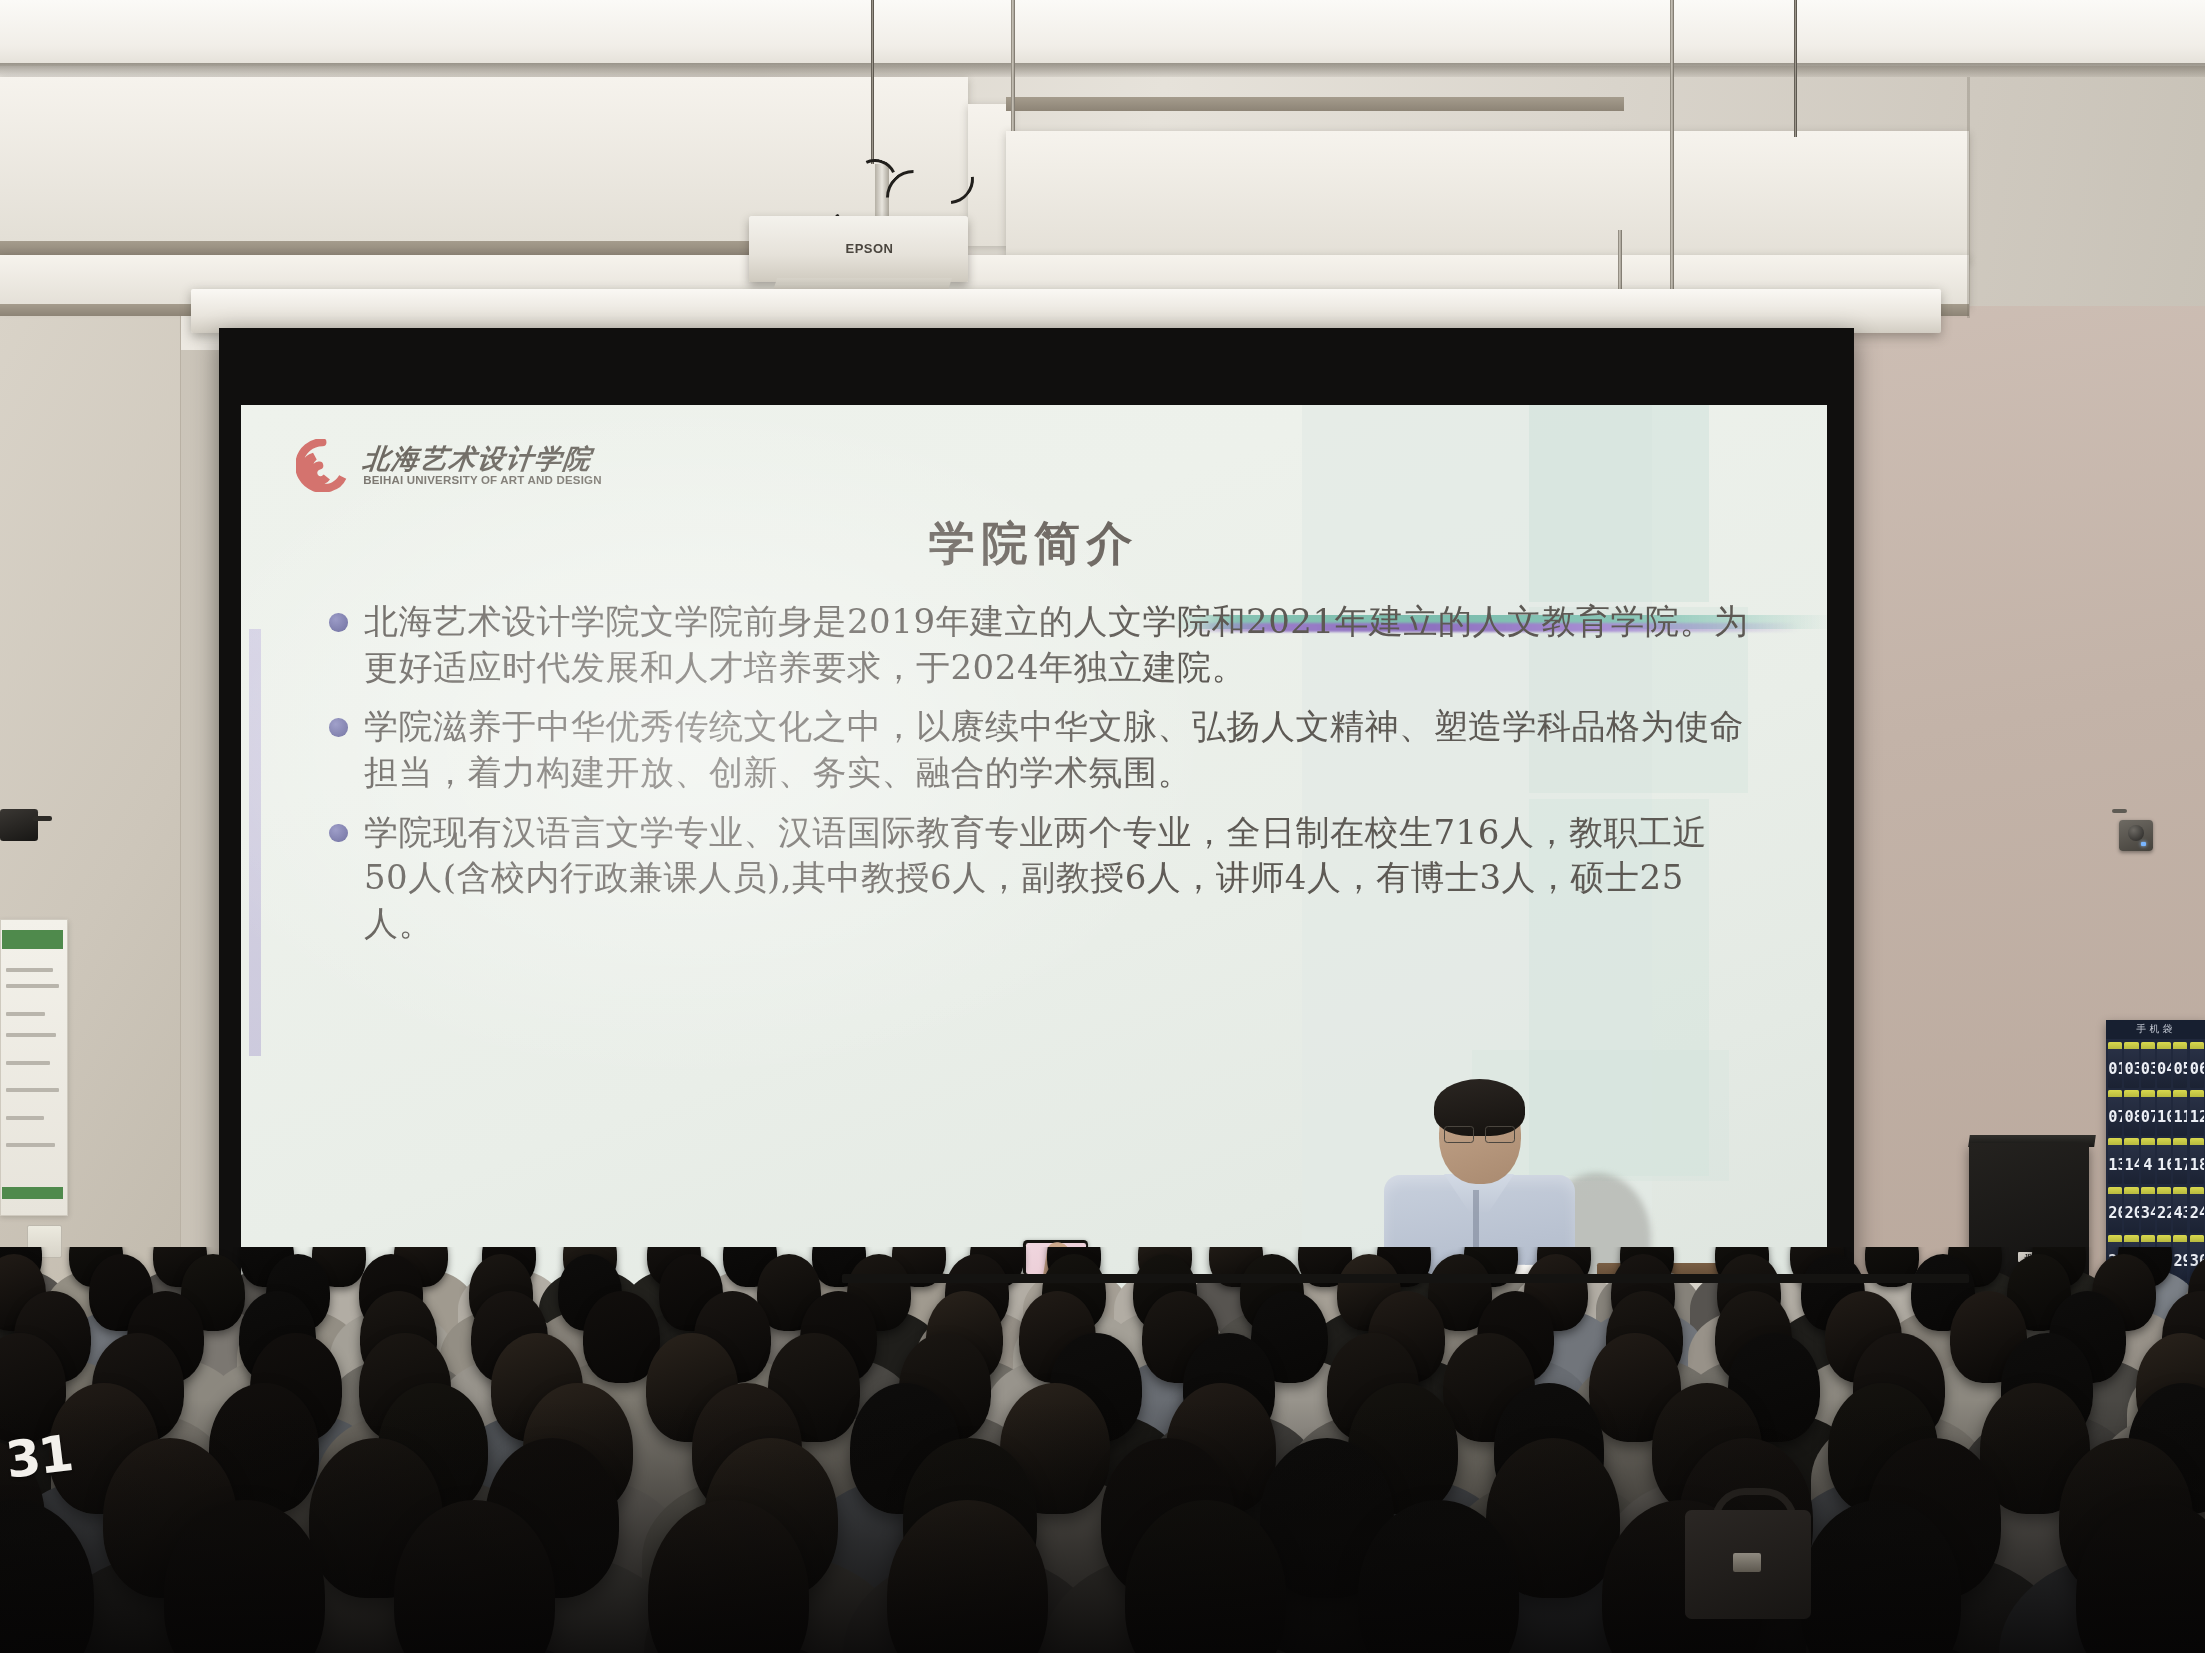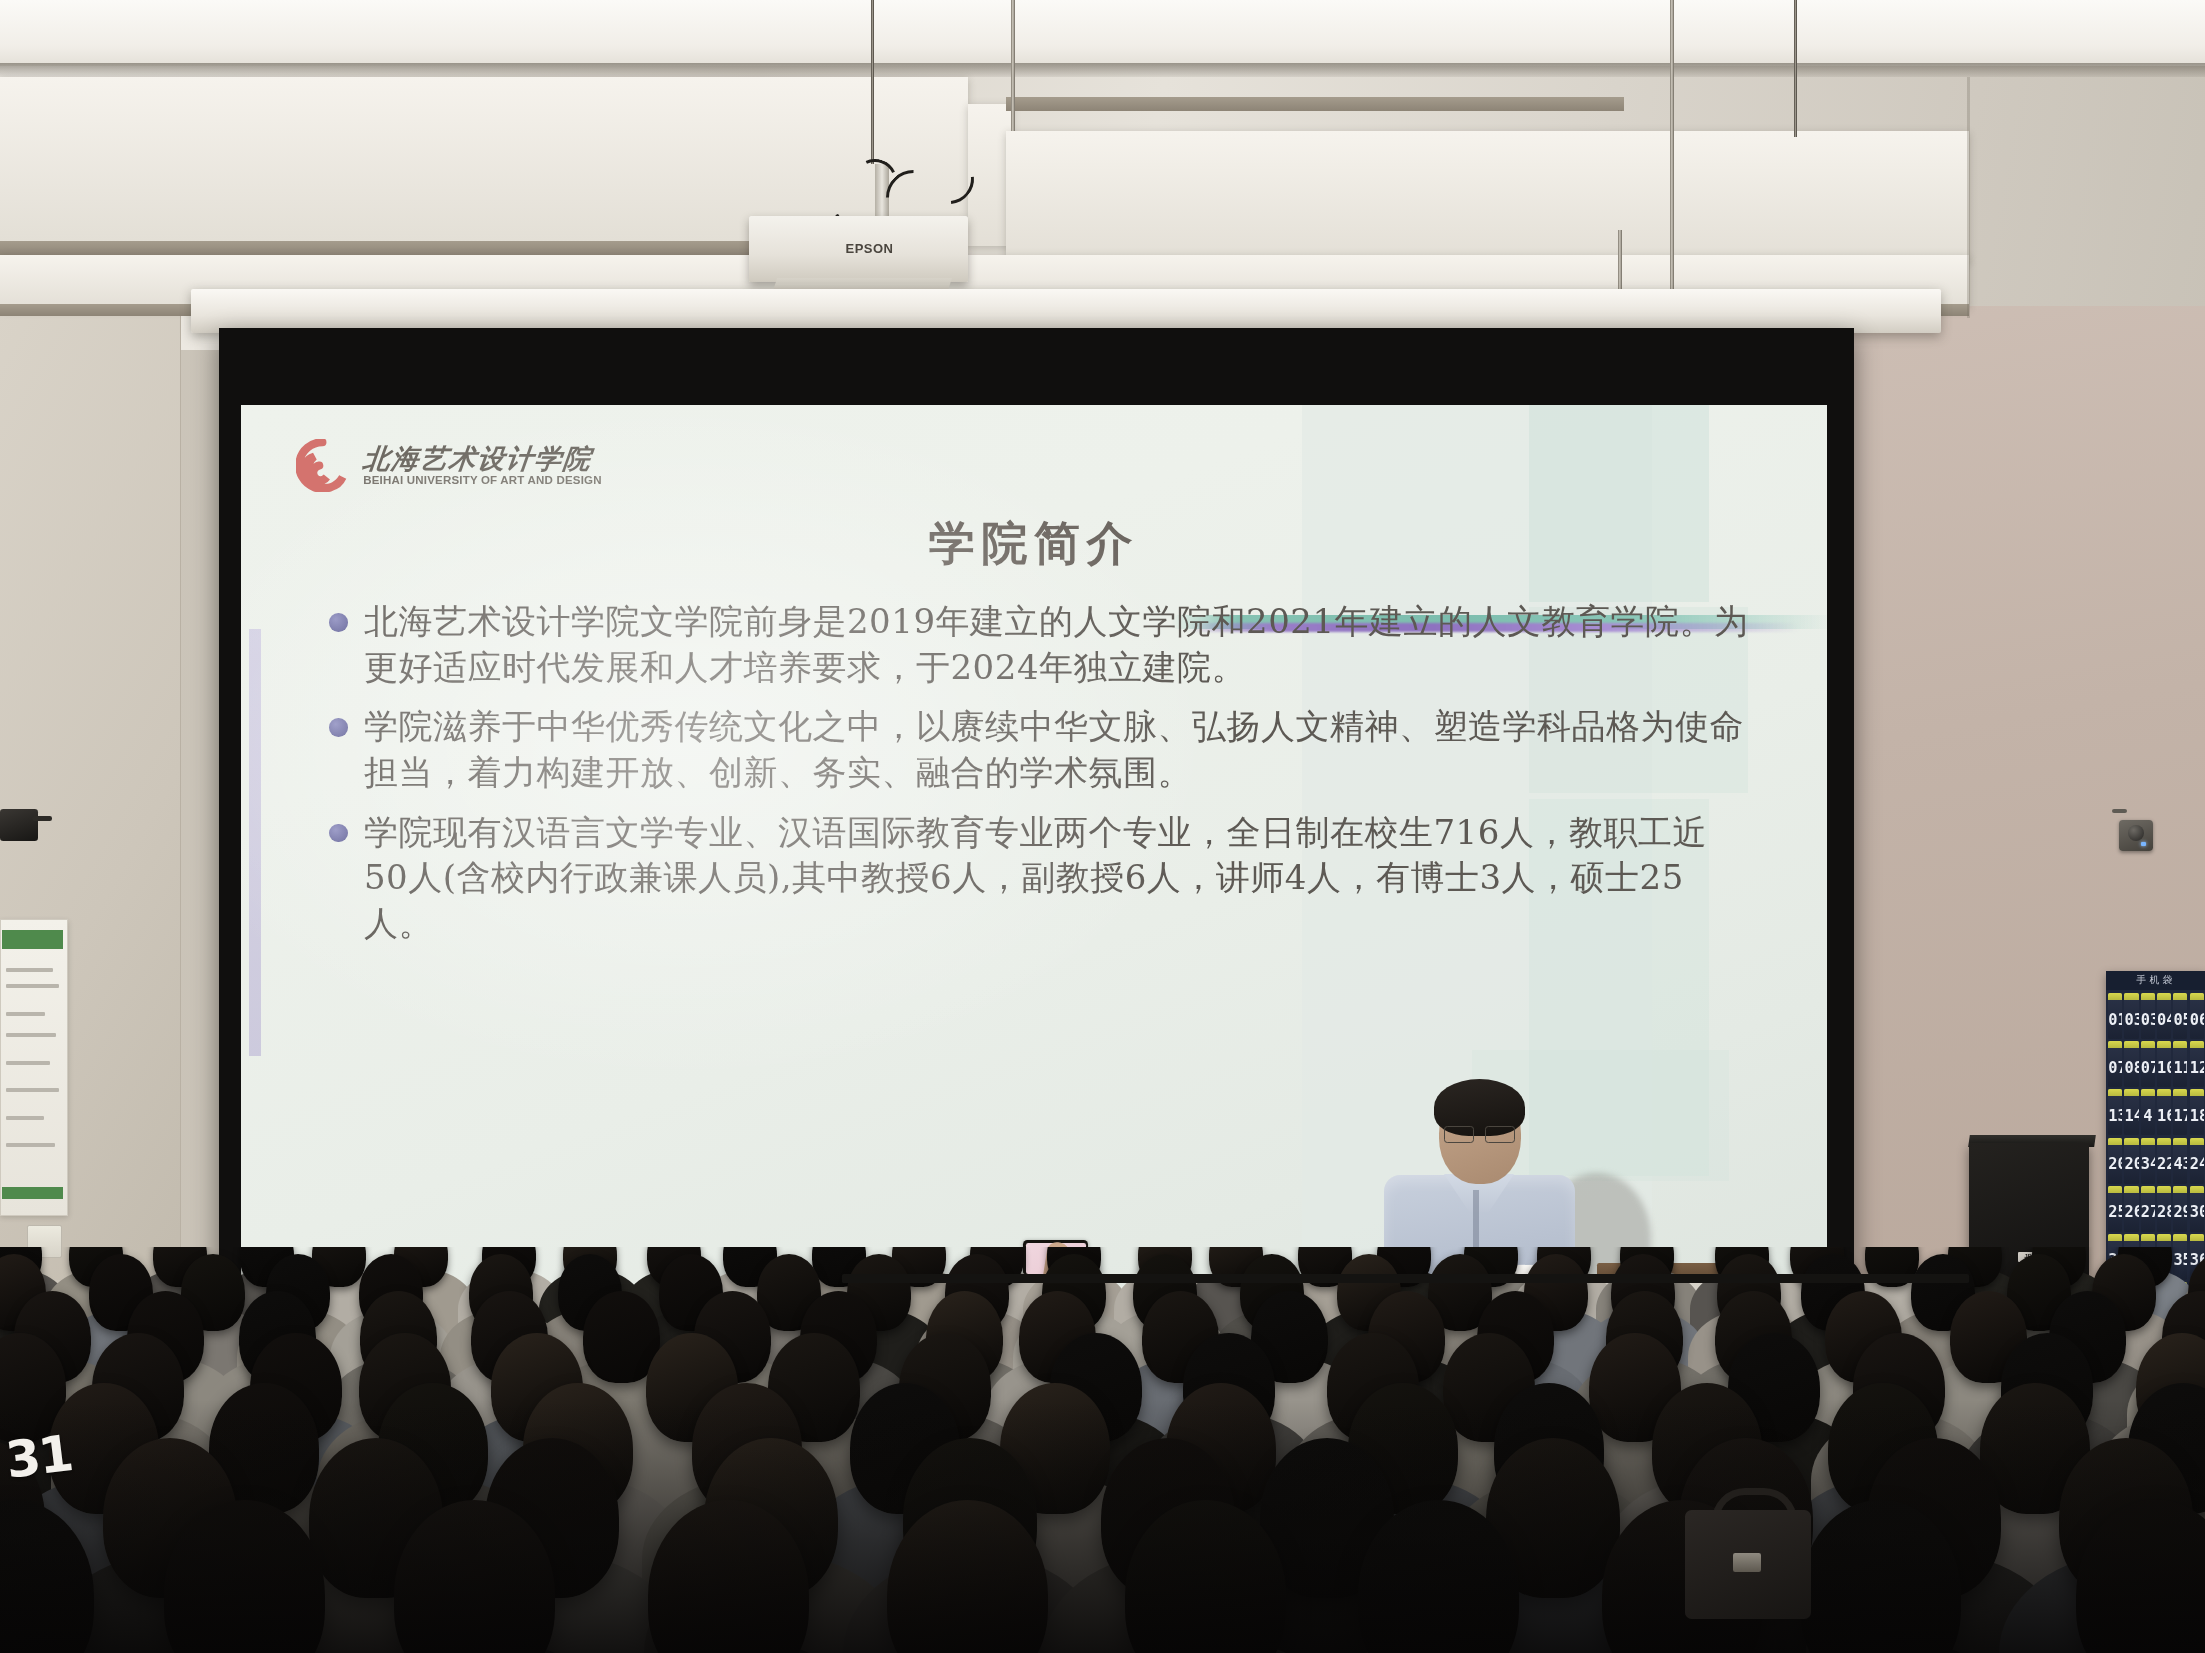--- a/index.html
+++ b/index.html
@@ -166,21 +166,21 @@
   
   .poster{position:absolute;left:0px;top:919px;width:66px;height:295px;
     background:linear-gradient(180deg,#f3f1ea,#e7e4db);border:1.1px solid #cfcabf;box-shadow:0 2.2px 5.5px rgba(40,36,30,.2);}
   .poster-head{position:absolute;left:2.2px;top:930px;width:61px;height:18.6px;background:#4f8a4c;}
   .poster-foot{position:absolute;left:2.2px;top:1187px;width:61px;height:12px;background:#4f8a4c;}
   .poster-line{position:absolute;left:5.5px;height:3.8px;background:#b9b5ac;border-radius:1.1px;}
   .outlet{position:absolute;left:27px;top:1225px;width:33px;height:31px;
     background:linear-gradient(180deg,#eceadf,#d7d3c8);border:1.1px solid #bdb8ad;border-radius:2.2px;}
 
   
-  .pockets{position:absolute;left:2106px;top:971px;width:100px;height:383px;
+  .pockets{position:absolute;left:2106px;top:1020px;width:100px;height:383px;
     background:#20283c;box-shadow:0 3.3px 8.8px rgba(0,0,0,.35);}
   .pockets-head{position:absolute;left:0;top:0;width:100%;height:18.6px;background:#171f30;
     color:#c3c8d3;font-size:9.8px;text-align:center;line-height:18.6px;letter-spacing:3.3px;}
   .prow{display:flex;gap:2.2px;padding:0 2.2px;margin-bottom:2.2px;}
   .pcell{position:relative;flex:1;height:46px;background:linear-gradient(180deg,#2b3348,#1b2233);
     border-radius:1.6px;overflow:hidden;}
   .pcell .lip{position:absolute;left:0;top:0;width:100%;height:7.1px;
     background:linear-gradient(180deg,#d8d84e,#b9ba3f);}
   .pcell .num{position:absolute;left:0;right:0;top:17.5px;text-align:center;color:#eceff5;
     font-size:15.3px;font-weight:700;font-family:"DejaVu Sans Mono","Liberation Mono",monospace;}

